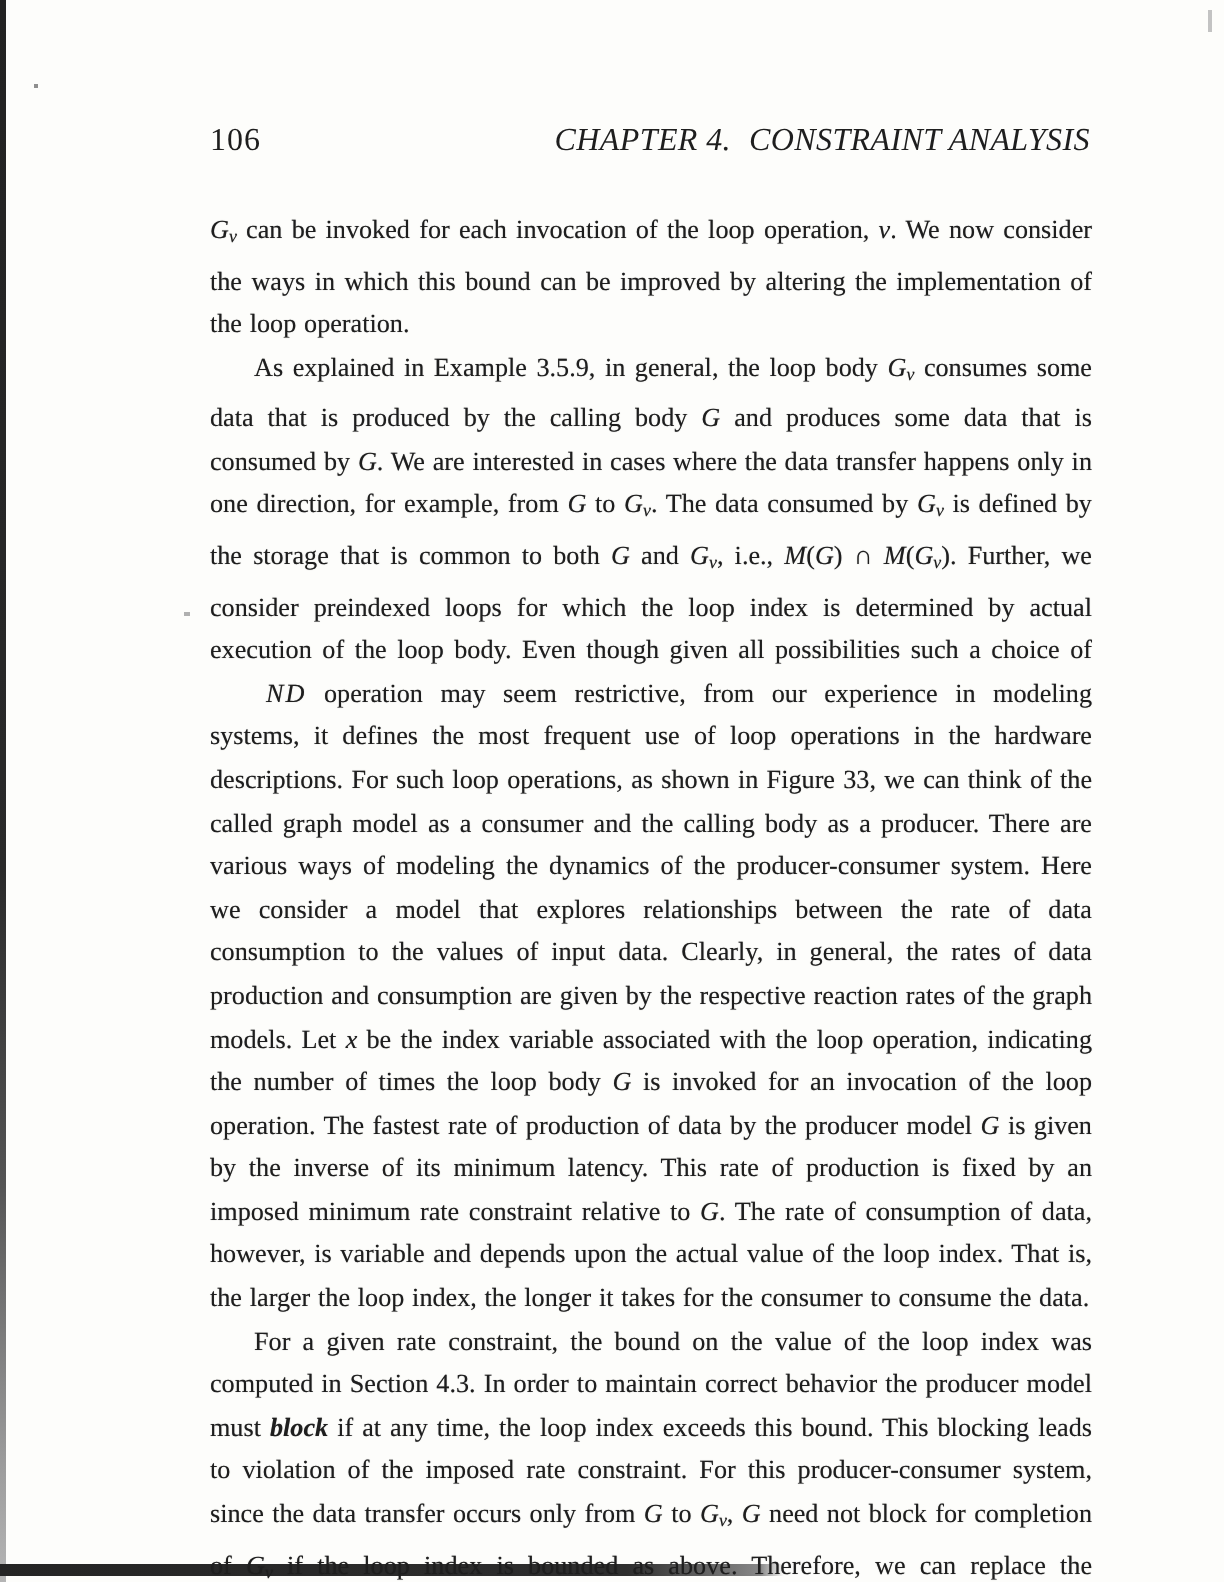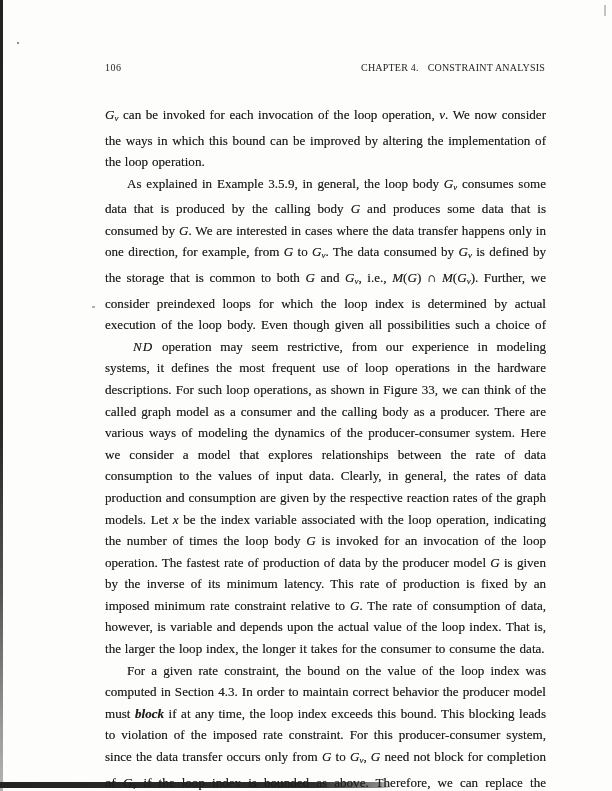--- a/index.html
+++ b/index.html
@@ -38,24 +38,24 @@
 
   
   .page-header {
     position: absolute;
     left: 105px;
     top: 62px;
     width: 440px;
     display: flex;
     justify-content: space-between;
     align-items: center;
-    font-size: 10px;
+    font-size: 16px;
   }
   .page-number { font-style: normal; letter-spacing: 0.5px; }
-  .chapter-title { letter-spacing: 0.2px; margin-left: 24px; }
+  .chapter-title { font-style: italic; letter-spacing: 0.2px; margin-left: 24px; }
   .chapter-title .gap { display: inline-block; width: 9px; }
 
   
   .page-body {
     position: absolute;
     left: 105px;
     top: 104px;
     width: 441px;
     font-size: 13.1px;
     line-height: 21.6px;

